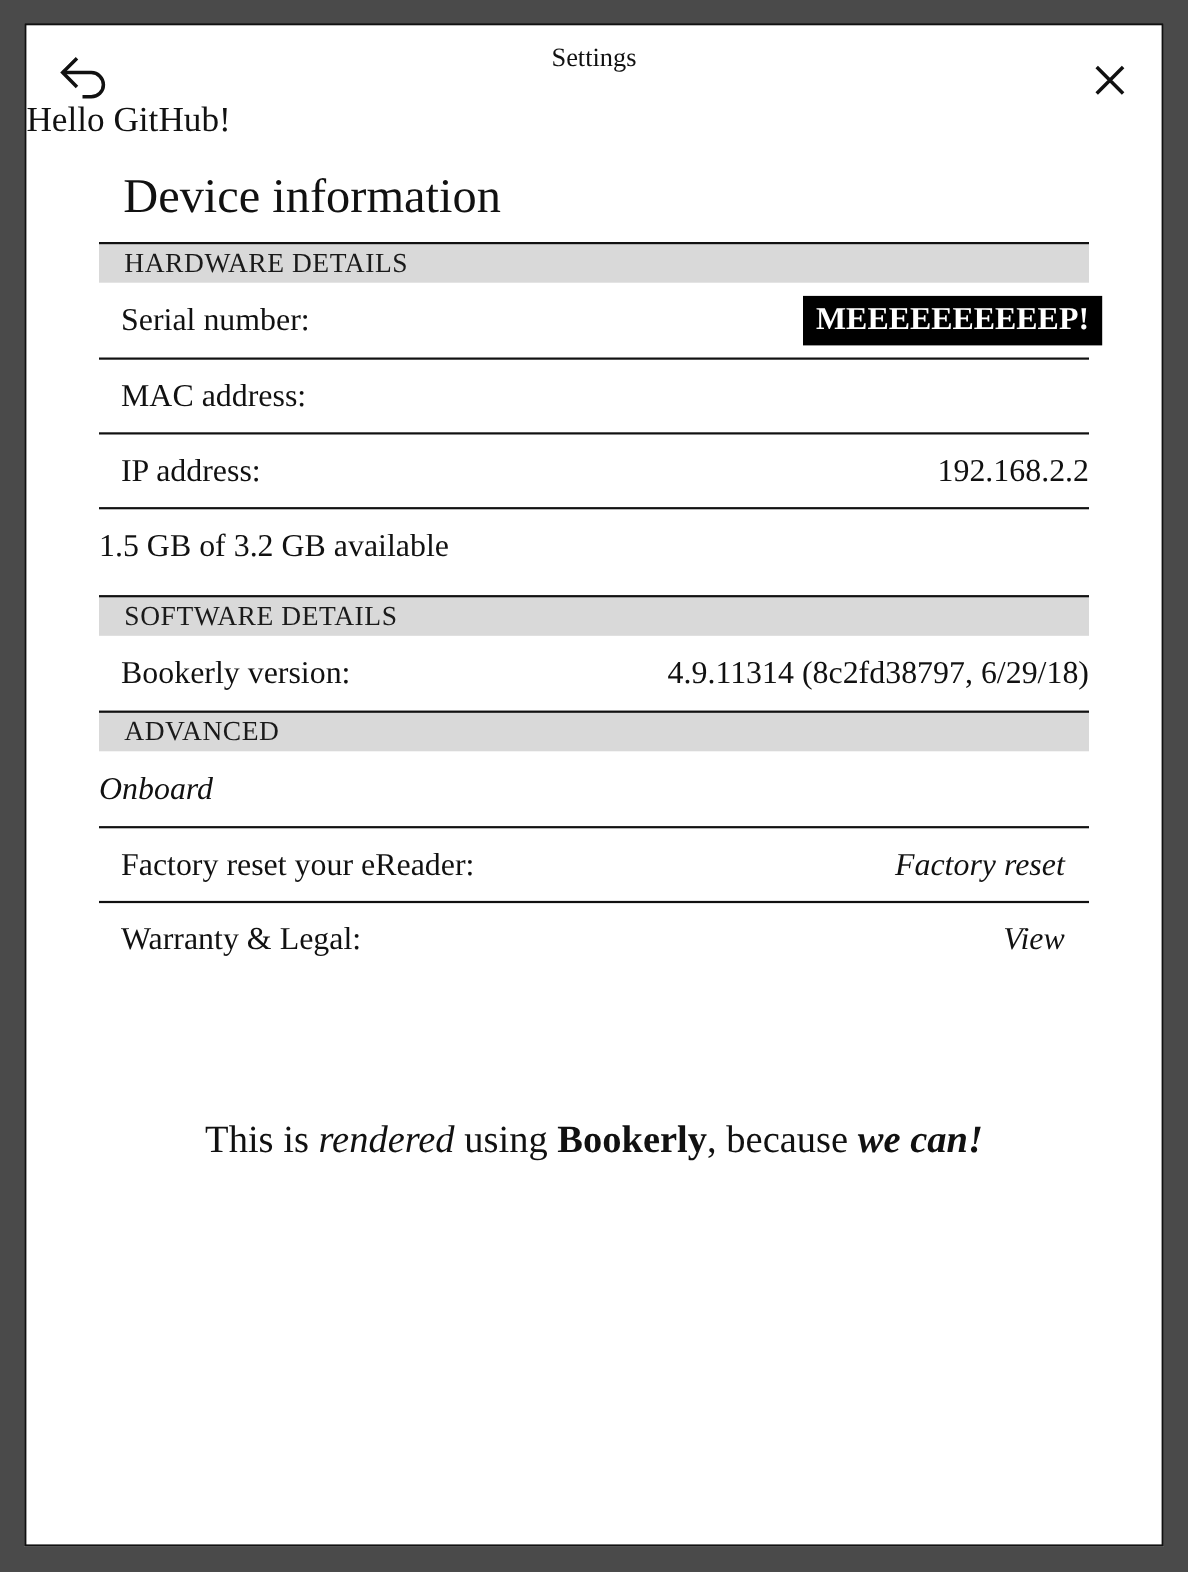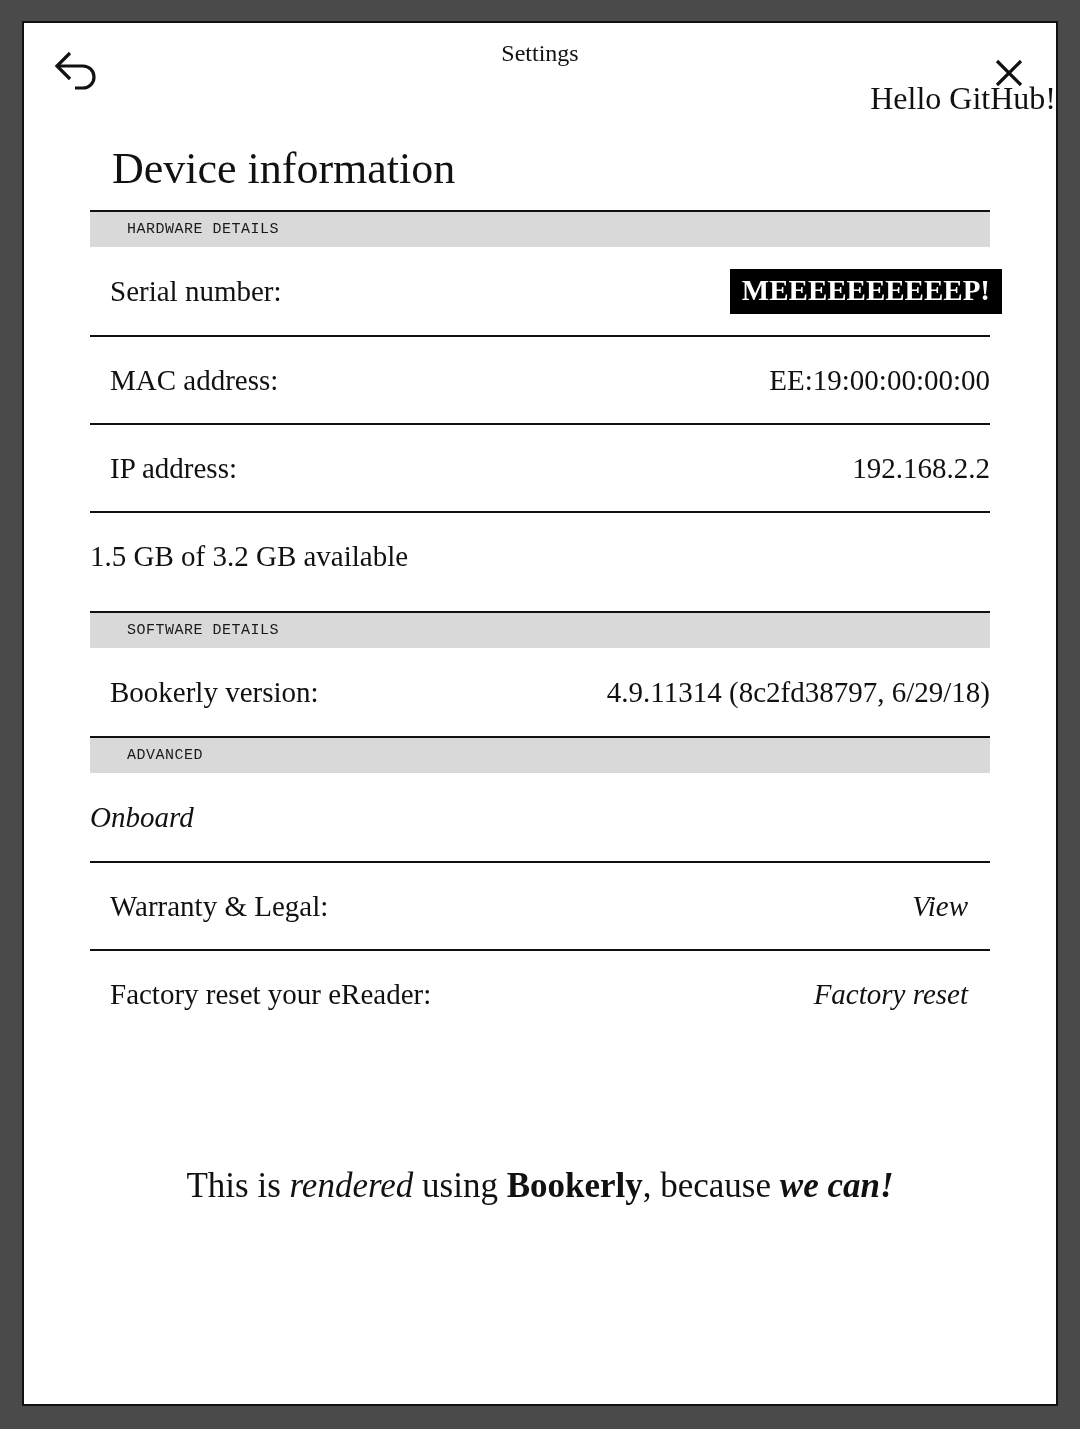--- a/index.html
+++ b/index.html
@@ -36,49 +36,49 @@
   .back-btn { left: 29px; top: 27px; }
   .close-btn { right: 33px; top: 36px; }
   .icon-btn svg { display: block; }
   .page-heading-small {
     margin-top: 16px;
     text-align: center;
     font-size: 24px;
     line-height: 29px;
   }
   .page-subtitle {
-    margin-top: 11px;
-    text-align: right;
+    margin-top: 21px;
+    text-align: left;
     font-size: 32px;
     line-height: 38px;
   }
   h1.device-title {
     margin: 27px 0 0 88px;
     font-size: 44px;
     line-height: 50px;
     font-weight: normal;
   }
   
   .content {
     margin: 16px 66px 0 66px;
     width: 900px;
   }
   .section-bar {
     border-top: 2px solid var(--line-color);
     background: var(--section-bar-bg);
     height: 37px;
     line-height: 35px;
-    padding-left: 37px;
-    font-family: Liberation Mono, monospace;
-    font-size: 15px;
+    padding-left: 23px;
+    font-family: Liberation Serif, serif;
+    font-size: 25px;
     letter-spacing: 0.5px;
     color: #1a1a1a;
   }
   .row {
-    height: 88px;
+    height: 68px;
     display: flex;
     align-items: center;
     justify-content: space-between;
     font-size: 29px;
   }
   .row + .row { border-top: 2px solid var(--line-color); }
   .section:nth-child(2) { margin-top: 12px; }
   .row-label { padding-left: 20px; }
   .row-value { text-align: center; }
   .val-highlight {
@@ -139,21 +139,20 @@
 
   <div class="content" id="sections">
       <div class="section">
         <div class="section-bar">HARDWARE DETAILS</div>
         <div class="row">
           <div class="row-label">Serial number:</div>
           <div class="row-value val-highlight">MEEEEEEEEEEP!</div>
         </div>
         <div class="row">
           <div class="row-label">MAC address:</div>
-          <div class="row-value">EE:19:00:00:00:00</div>
         </div>
         <div class="row">
           <div class="row-label">IP address:</div>
           <div class="row-value">192.168.2.2</div>
         </div>
         <div class="row">
           <div class="row-value">1.5 GB of 3.2 GB available</div>
         </div>
       </div>
       <div class="section">
@@ -162,25 +161,25 @@
           <div class="row-label">Bookerly version:</div>
           <div class="row-value">4.9.11314 (8c2fd38797, 6/29/18)</div>
         </div>
       </div>
       <div class="section">
         <div class="section-bar">ADVANCED</div>
         <div class="row">
           <button class="row-value val-action">Onboard</button>
         </div>
         <div class="row">
+          <div class="row-label">Factory reset your eReader:</div>
+          <button class="row-value val-action">Factory reset</button>
+        </div>
+        <div class="row">
           <div class="row-label">Warranty &amp; Legal:</div>
           <button class="row-value val-action">View</button>
-        </div>
-        <div class="row">
-          <div class="row-label">Factory reset your eReader:</div>
-          <button class="row-value val-action">Factory reset</button>
         </div>
       </div>
     </div>
 
   <div class="footer-note" id="footer-note"><span class="ft-regular">This is </span><span class="ft-italic">rendered</span><span class="ft-regular"> using </span><span class="ft-bold">Bookerly</span><span class="ft-regular">, because </span><span class="ft-bold-italic">we can!</span></div>
 
 </div>
 
 </body></html>

